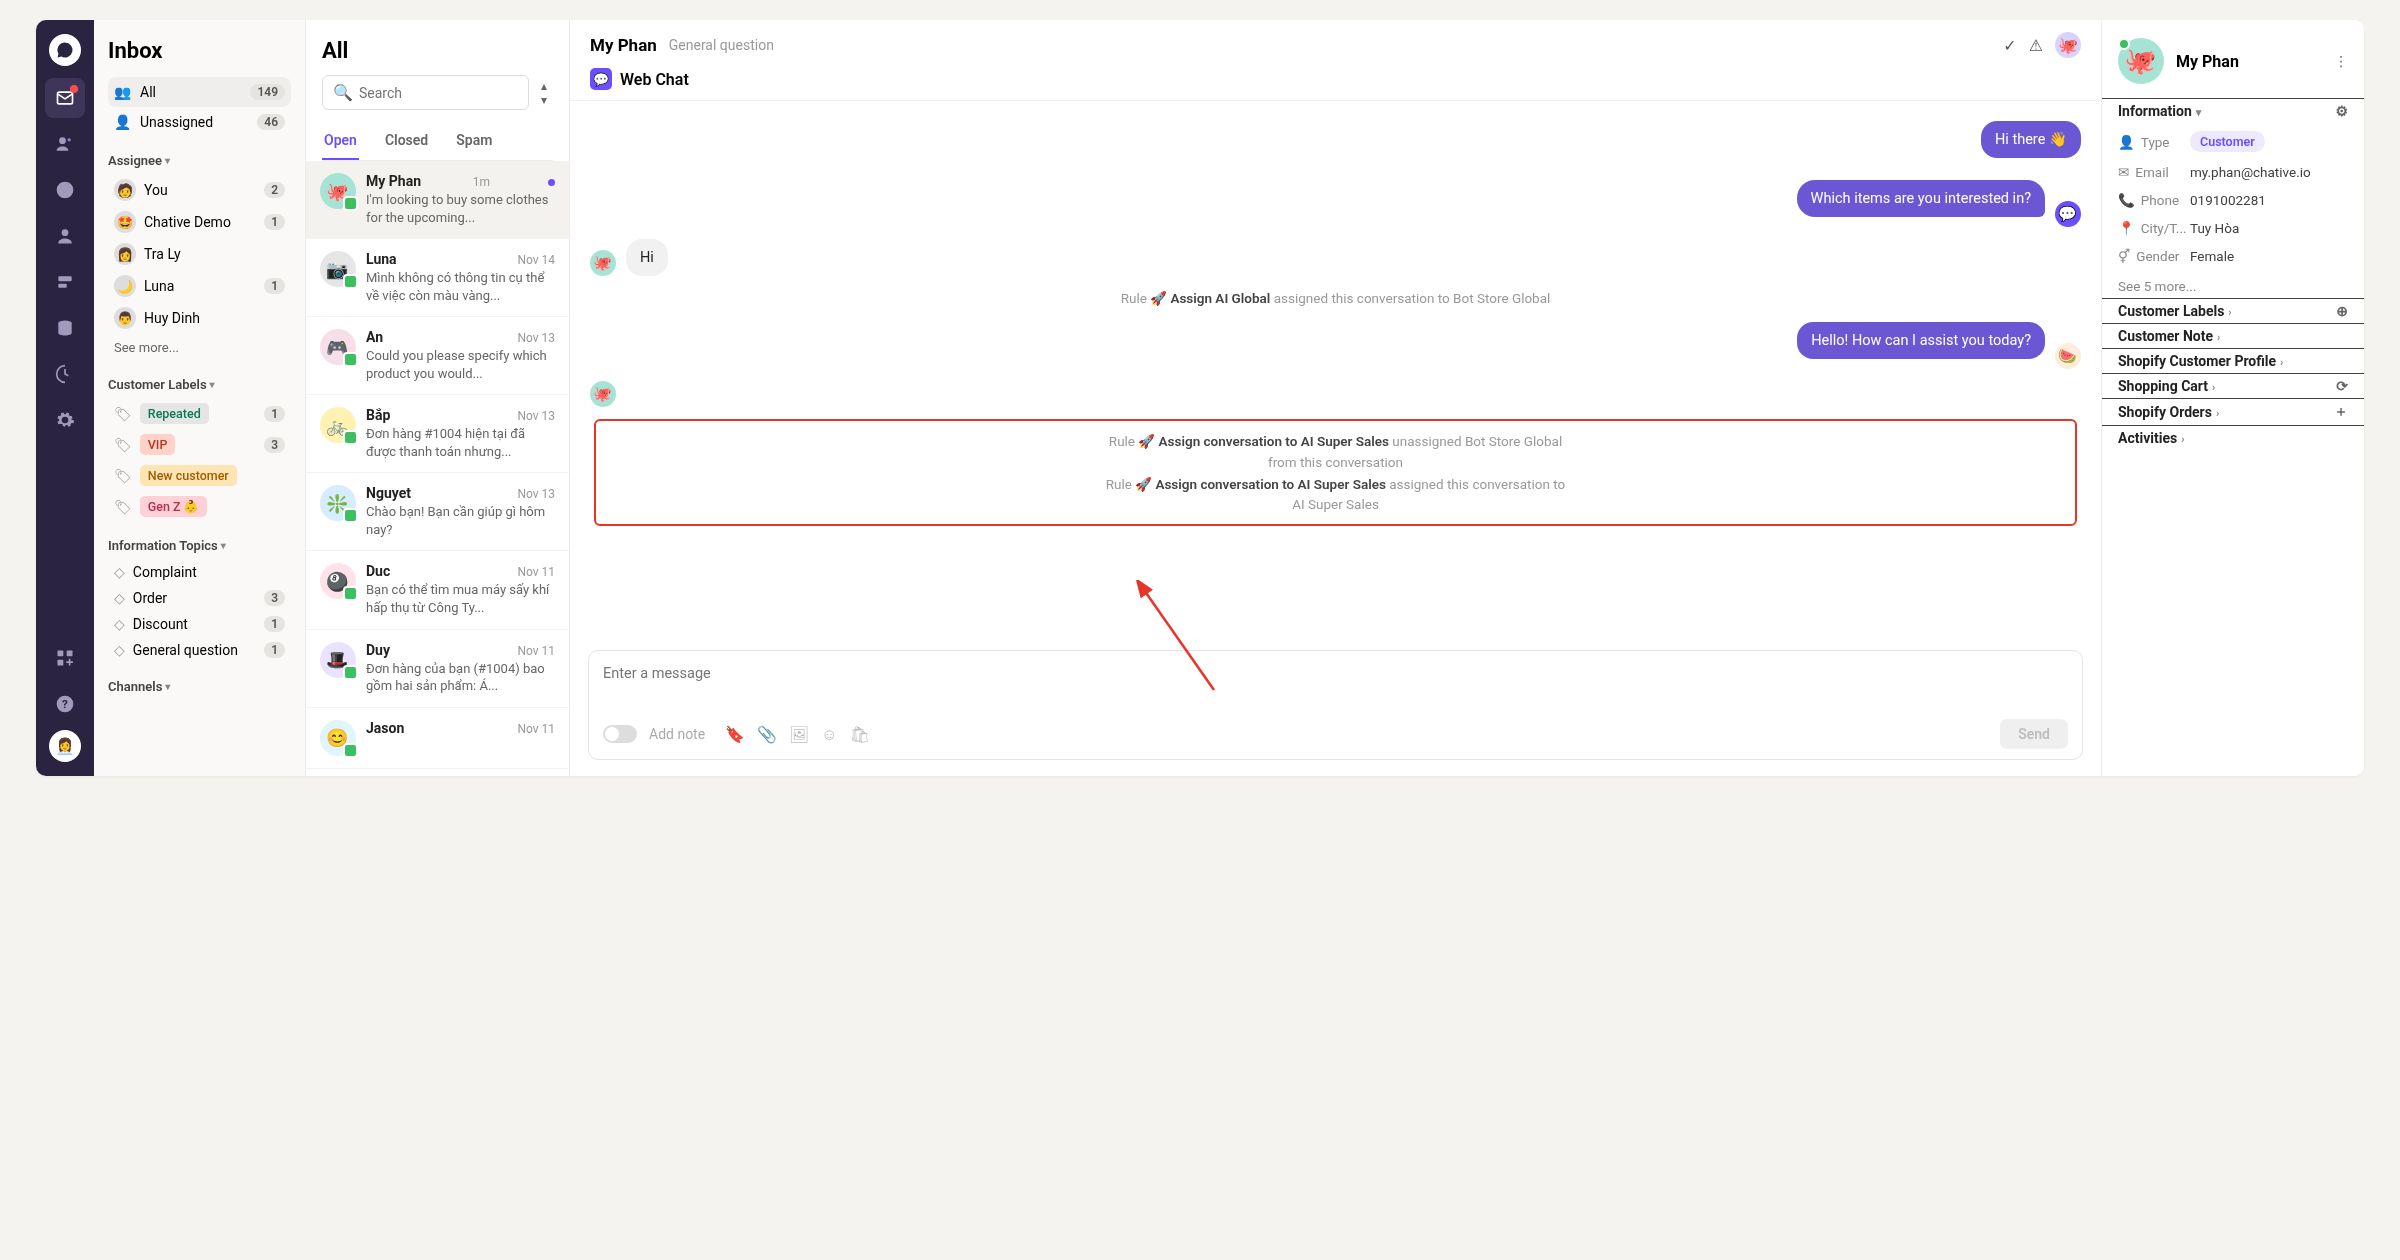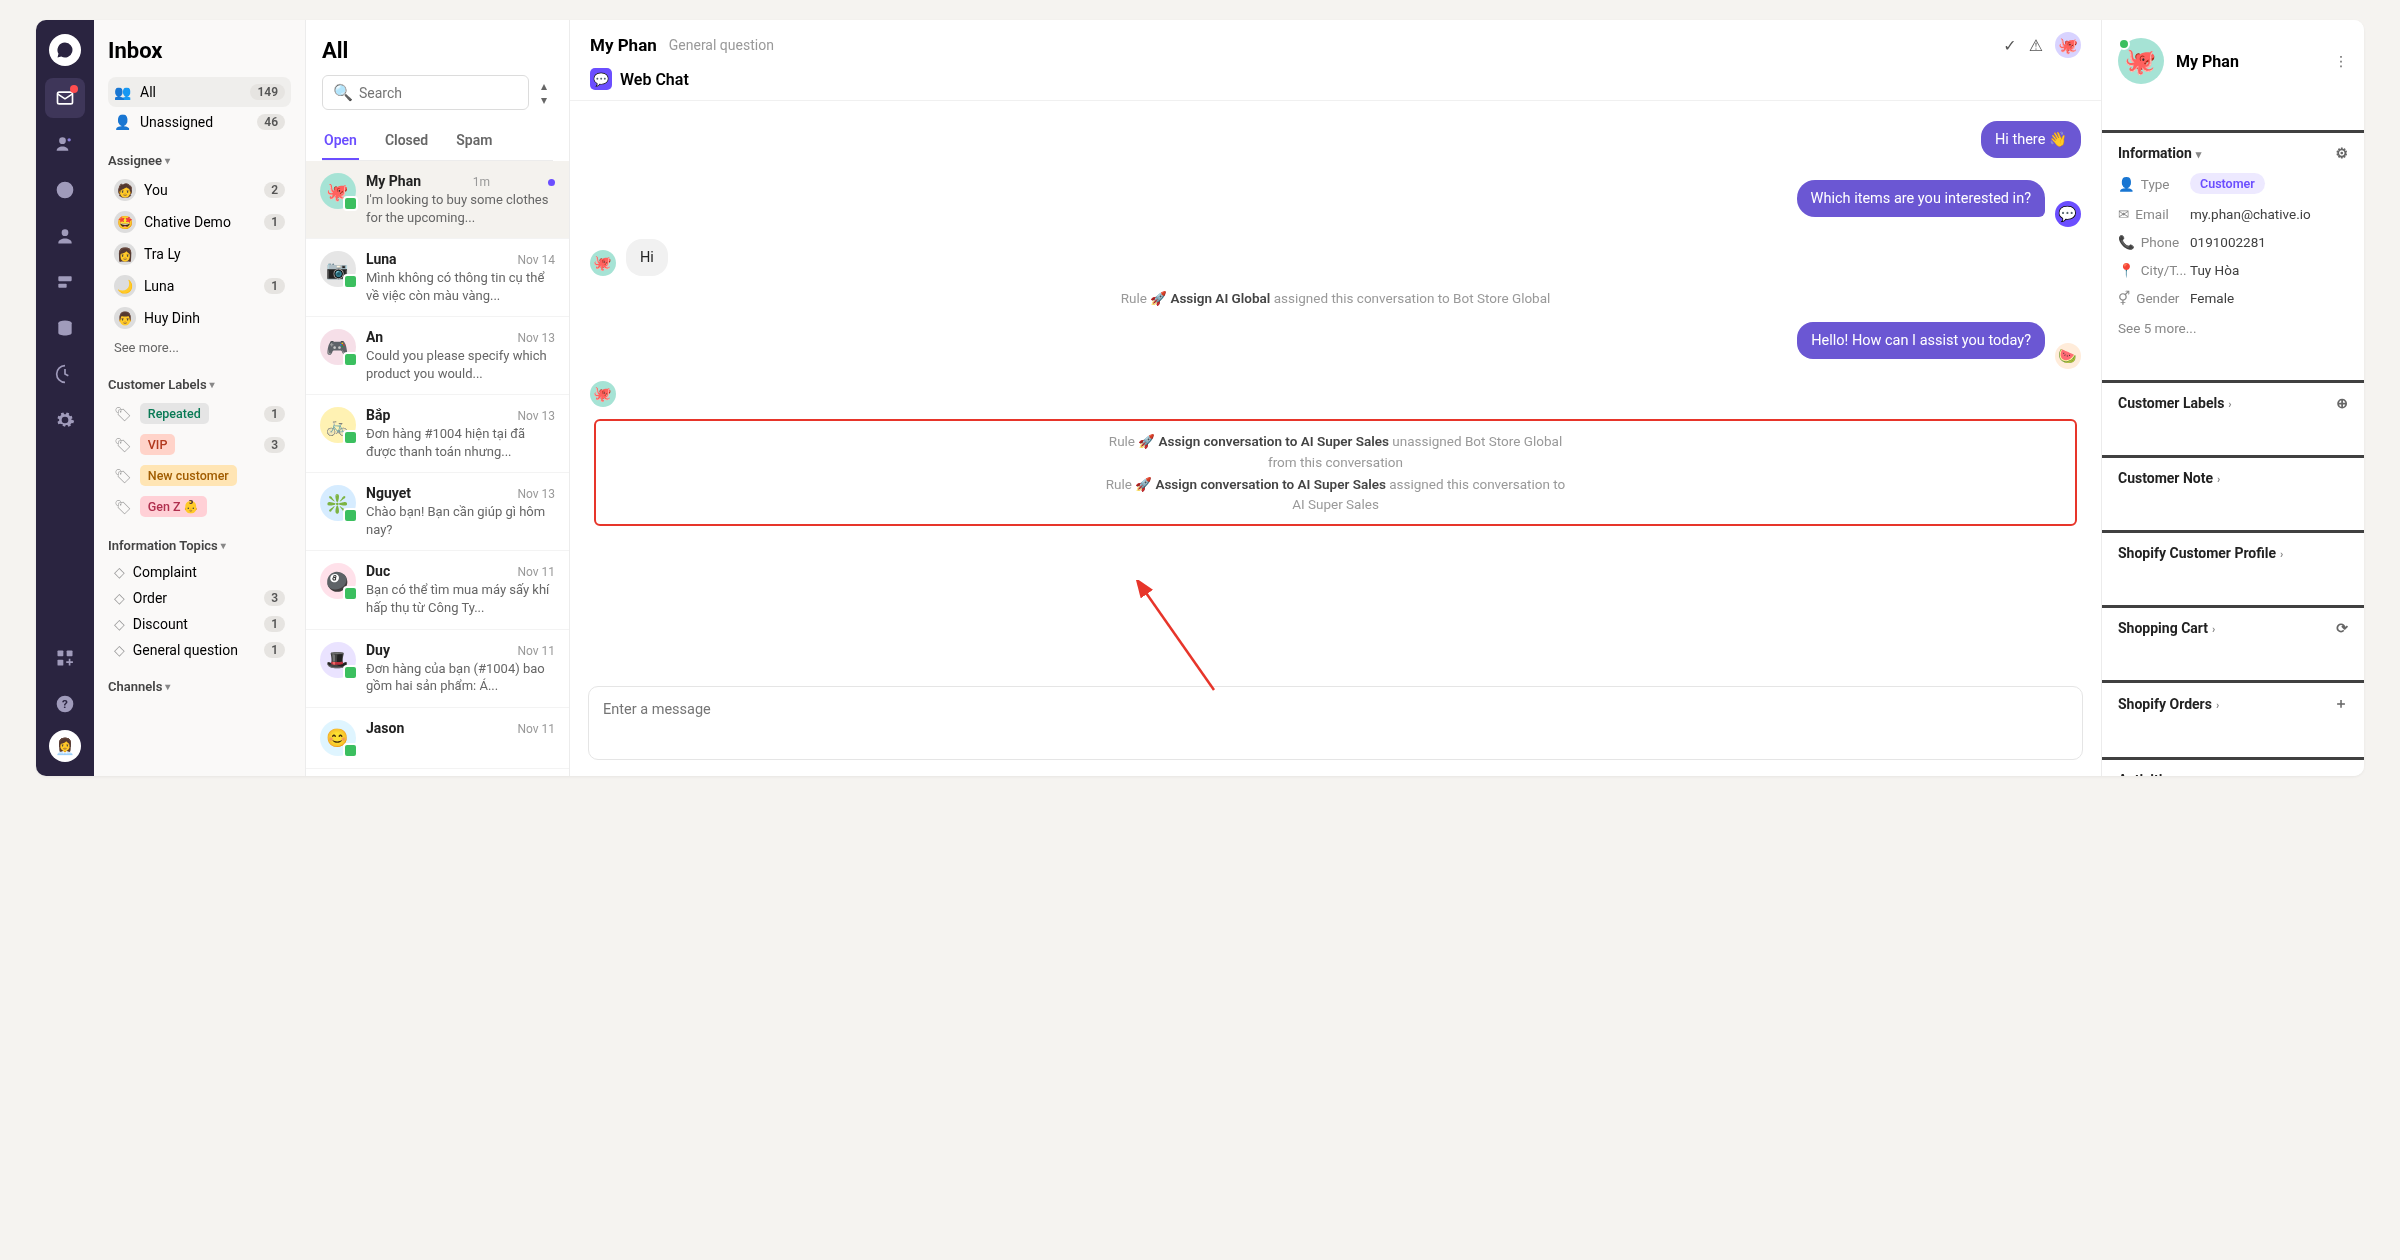--- a/index.html
+++ b/index.html
@@ -90,21 +90,21 @@
   .comp-icons span { cursor:pointer; }
   .send-btn { margin-left:auto; background:#efefef; color:#bdbdbd; border:none; padding:7px 18px; border-radius:7px; font-size:14px; font-weight:600; cursor:pointer; }
 
   
   .panel { width:262px; background:#fff; overflow-y:auto; font-size:14px; }
   .panel-head { padding: 18px 16px 14px; display:flex; align-items:center; gap:12px; }
   .panel-av { width:46px; height:46px; border-radius:50%; background:#a6e3d5; display:flex; align-items:center; justify-content:center; font-size:26px; position:relative; }
   .panel-av .on { position:absolute; top:0; left:0; width:12px; height:12px; background:#3bbf5f; border:2px solid #fff; border-radius:50%; }
   .panel-name { font-size:16px; font-weight:700; }
   .panel-menu { margin-left:auto; color:#666; cursor:pointer; }
-  .panel-sec { border-top:3px solid #404040; padding: 12px 16px; margin-top: 32px; }
+  .panel-sec { border-top:1px solid #404040; padding: 4px 16px; }
   .panel-sec-h { display:flex; justify-content:space-between; align-items:center; font-weight:700; color:#222; cursor:pointer; }
   .panel-sec-h .arrow { font-size:11px; color:#888; margin-left:4px; }
   .panel-sec-h .act { color:#666; cursor:pointer; }
   .info-row { display:flex; align-items:center; gap:10px; margin-top:12px; font-size:13.5px; }
   .info-row .k { color:#888; width:62px; display:flex; align-items:center; gap:6px; }
   .info-row .v { color:#404040; }
   .type-chip { background:#ede9ff; color:#6b4eff; font-size:12.5px; font-weight:600; padding:3px 10px; border-radius:12px; }
   .see5 { color:#888; font-size:13.5px; margin-top:14px; cursor:pointer; }
 
   
@@ -458,20 +458,32 @@
           <span>Rule 🚀 </span><b>Assign conversation to AI Super Sales</b><span> unassigned Bot Store Global from this conversation</span>
         </div>
         <div class="sys-line" style="margin:2px auto;">
           <span>Rule 🚀 </span><b>Assign conversation to AI Super Sales</b><span> assigned this conversation to AI Super Sales</span>
         </div>
       </div>
     </div>
 
     <div class="composer">
       <textarea placeholder="Enter a message" style=""></textarea>
+      <div class="composer-bar">
+        <div class="toggle"></div>
+        <span class="lbl">Add note</span>
+        <div class="comp-icons">
+          <span>🔖</span>
+          <span>📎</span>
+          <span>🖼</span>
+          <span>☺</span>
+          <span>🛍</span>
+        </div>
+        <button class="send-btn">Send</button>
+      </div>
     </div>
   </div>
 
   <div class="panel">
     <div class="panel-head">
       <div class="panel-av"><span class="on"></span>🐙</div>
       <span class="panel-name">My Phan</span>
       <span class="panel-menu">⋮</span>
     </div>
     <div class="panel-sec">

